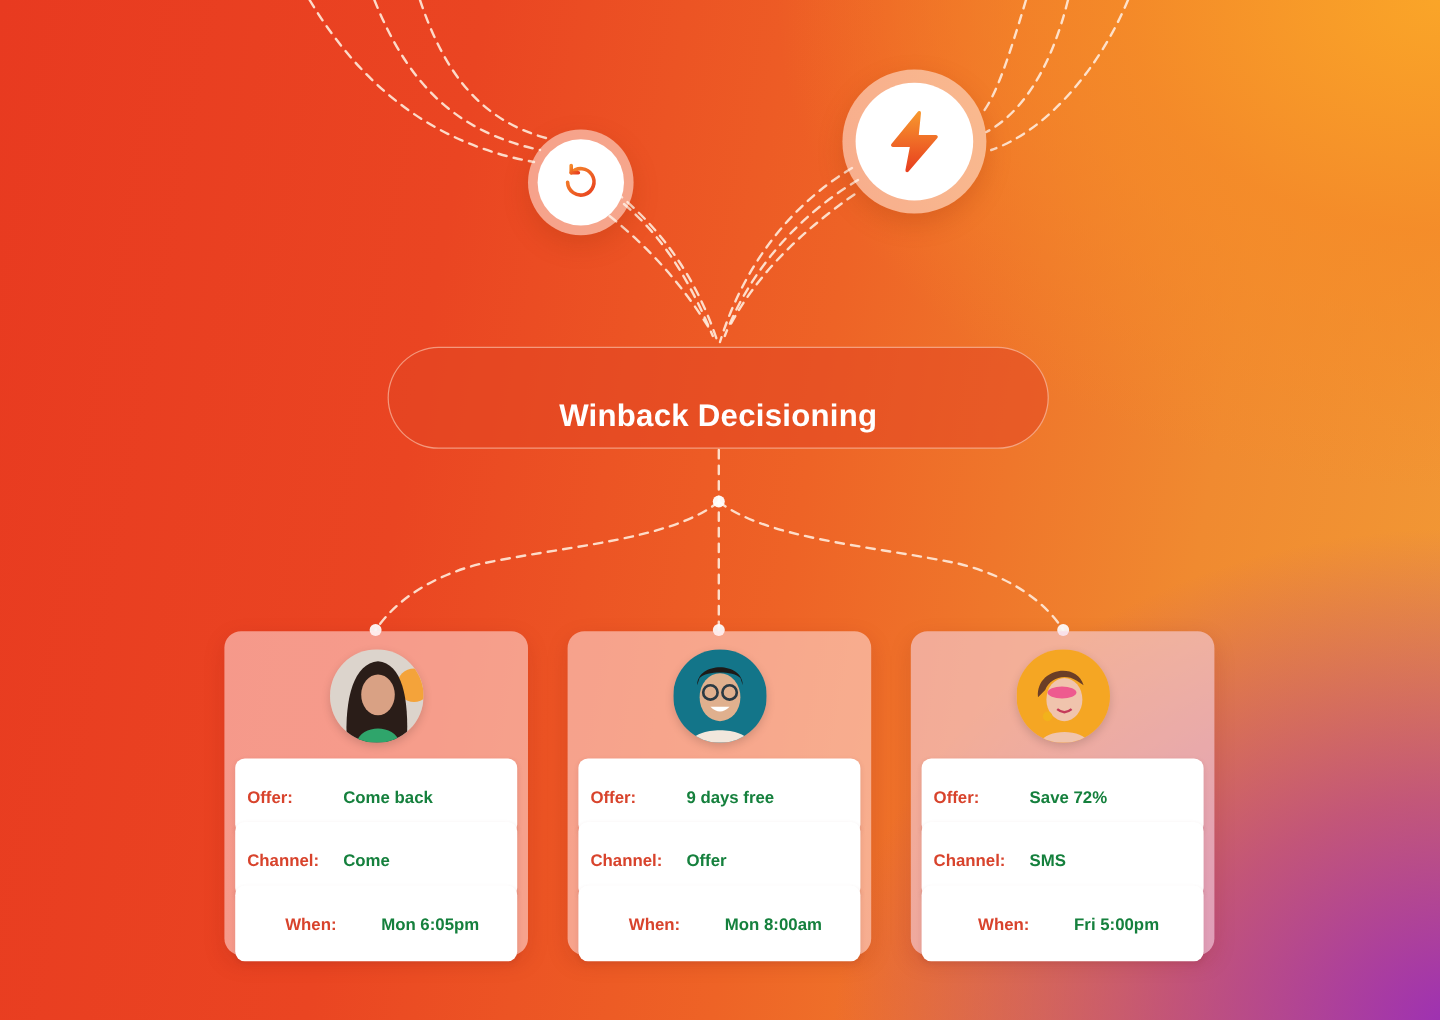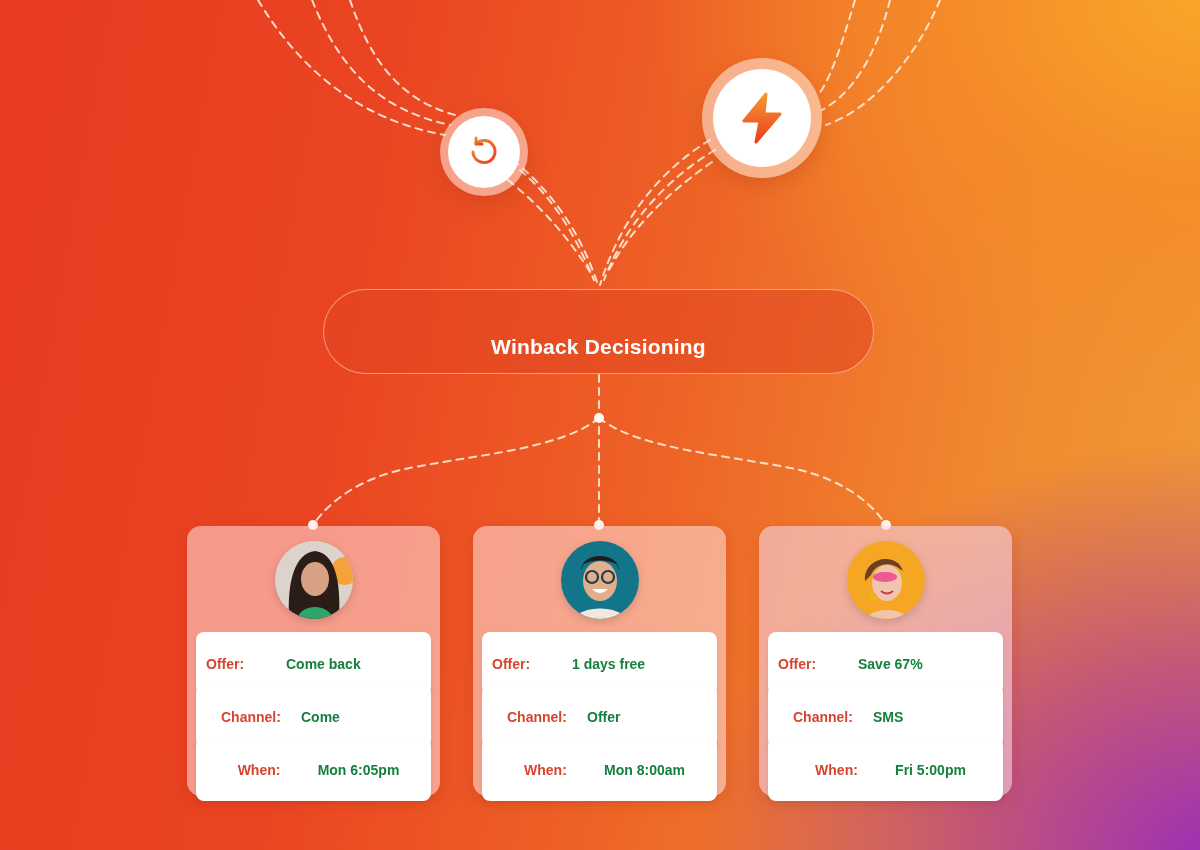--- a/index.html
+++ b/index.html
@@ -32,21 +32,21 @@
   #bubble-bolt .inner { width:98px; height:98px; }
 
   .decision-pill {
     position:absolute; left:323px; top:289px; width:551px; height:85px;
     border-radius:43px; border:1.5px solid rgba(255,220,200,0.55);
     background: rgba(225,70,35,0.55);
     box-sizing:border-box;
     display:flex; align-items:center; justify-content:center;
   }
   .decision-pill span {
-    color:#fff; font-weight:bold; font-size:21px; letter-spacing:0.2px;margin-top:30px;
+    color:#fff; font-weight:bold; font-size:26px; letter-spacing:0.2px;margin-top:30px;
   }
 
   .card {
     position:absolute; top:526px; width:253px; height:270px;
     border-radius:14px; box-sizing:border-box;
     background: rgba(255,225,225,0.55);
     box-shadow: 0 6px 18px rgba(120,20,20,0.15);
   }
   #card-0 { left:187px; }
   #card-1 { left:473px; }
@@ -58,21 +58,21 @@
   }
   .row {
     position:absolute; left:9px; right:9px; height:63px;
     background:#fff; border-radius:8px;
     box-shadow: 0 2px 4px rgba(120,40,40,0.12);
     display:flex; align-items:center; font-weight:bold; font-size:14px;
   }
   .row .lbl { color:#d8432c; width:80px; padding-left:10px; }
   .row .val { color:#15803d; }
   .row.r0 { top:106px; }
-  .row.r1 { top:159px;padding-left:15px; }
+  .row.r1 { top:159px; }
   .row.r2 { top:212px;justify-content:center; }
 </style>
 </head>
 <body>
 
 <div class="bg"></div>
 
 <svg class="lines" width="1200" height="850">
   <g fill="none" stroke="rgba(255,235,220,0.9)" stroke-width="2" stroke-dasharray="7 6" stroke-linecap="round">
 
@@ -166,21 +166,21 @@
       <path d="M20 30 C 20 10, 58 10, 58 30 L 56 24 C 50 18, 28 18, 22 24 Z" fill="#1e1a18"></path>
       <ellipse cx="39" cy="40" rx="17" ry="20" fill="#e0b08e"></ellipse>
       <circle cx="31" cy="36" r="6" fill="none" stroke="#2a3a44" stroke-width="2.2"></circle>
       <circle cx="47" cy="36" r="6" fill="none" stroke="#2a3a44" stroke-width="2.2"></circle>
       <path d="M31 48 Q 39 56 47 48 Z" fill="#ffffff"></path>
       <path d="M14 78 C 18 64, 60 64, 64 78 Z" fill="#f2e7dc"></path>
     </svg>
   </div>
   <div class="row r0">
     <span class="lbl">Offer:</span>
-    <span class="val">1 days free</span>
+    <span class="val">9 days free</span>
   </div>
   <div class="row r1">
     <span class="lbl">Channel:</span>
     <span class="val">Offer</span>
   </div>
   <div class="row r2">
     <span class="lbl">When:</span>
     <span class="val">Mon 8:00am</span>
   </div>
 </div>
@@ -192,21 +192,21 @@
       <path d="M18 40 C 16 16, 50 10, 56 30 L 50 26 C 40 20, 28 24, 24 34 Z" fill="#6b3e26"></path>
       <ellipse cx="40" cy="42" rx="15" ry="18" fill="#f0c4ad"></ellipse>
       <ellipse cx="38" cy="36" rx="12" ry="5" fill="#ee5a8f"></ellipse>
       <circle cx="26" cy="56" r="4" fill="#f2b21c"></circle>
       <path d="M34 50 Q 40 55 46 50" fill="none" stroke="#c43a5a" stroke-width="2"></path>
       <path d="M20 78 C 24 66, 56 66, 60 78 Z" fill="#f0c4ad"></path>
     </svg>
   </div>
   <div class="row r0">
     <span class="lbl">Offer:</span>
-    <span class="val">Save 67%</span>
+    <span class="val">Save 72%</span>
   </div>
   <div class="row r1">
     <span class="lbl">Channel:</span>
     <span class="val">SMS</span>
   </div>
   <div class="row r2">
     <span class="lbl">When:</span>
     <span class="val">Fri 5:00pm</span>
   </div>
 </div>

